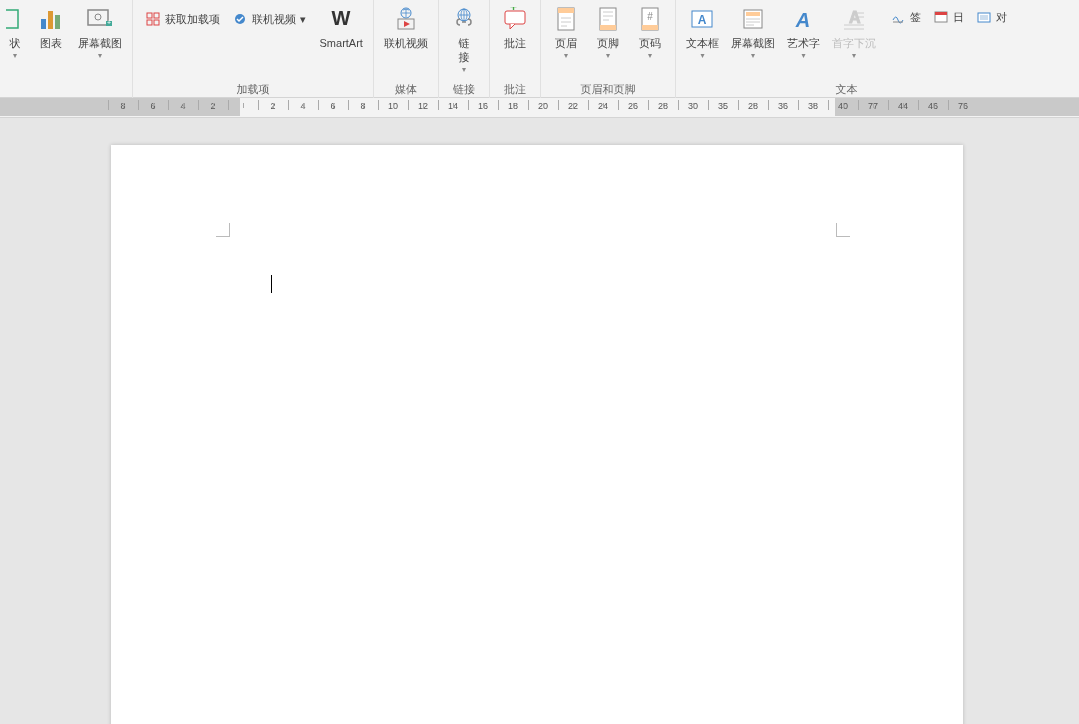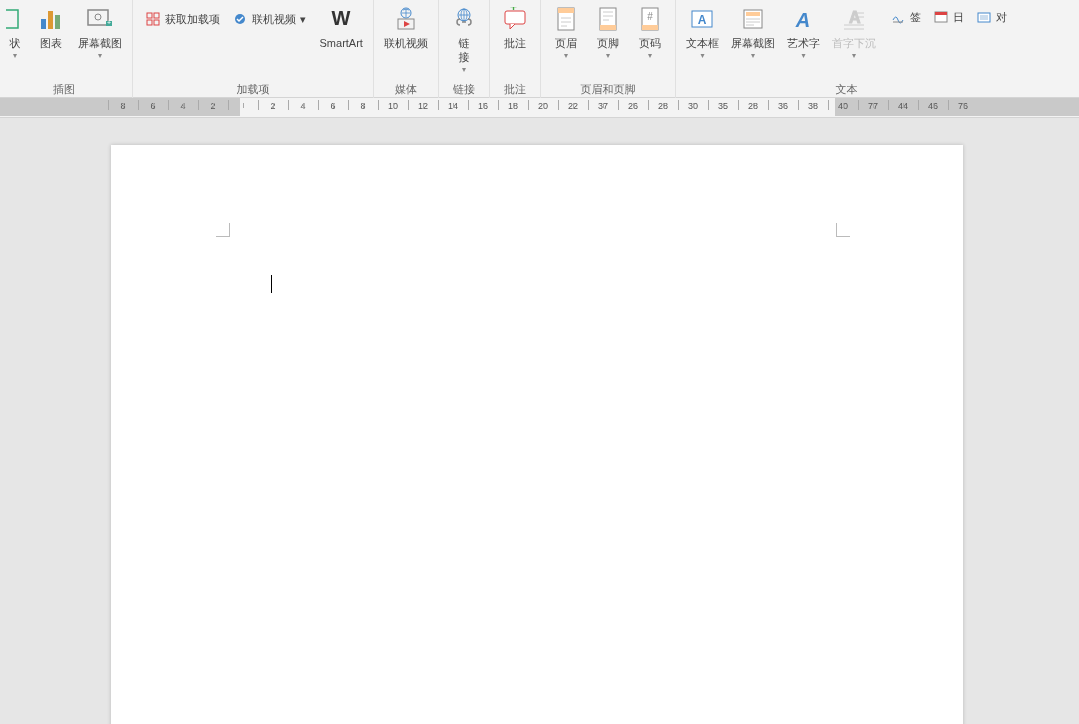--- a/index.html
+++ b/index.html
@@ -71,21 +71,20 @@
               <rect x="2" y="3" width="20" height="15" fill="none" stroke="#888" stroke-width="1.5"></rect>
               <circle cx="12" cy="10" r="3" fill="none" stroke="#888"></circle>
               <rect x="20" y="14" width="6" height="5" fill="#4a9"></rect>
               <text x="23" y="18" font-size="7" fill="#fff" text-anchor="middle">+</text>
             </svg>
           </div>
         <div class="lbl">屏幕截图</div>
         <div class="drop">▾</div>
       </div>
     </div>
-    <div class="group-label">插图</div>
   </div>
 
   <div class="group">
     <div class="group-row">
       <div class="small-col" style="padding:6px 2px;">
         <div class="small-btn">
           <div class="sic">
               <svg width="14" height="14" viewBox="0 0 14 14">
                 <rect x="1" y="1" width="5" height="5" fill="none" stroke="#d44"></rect>
                 <rect x="8" y="1" width="5" height="5" fill="none" stroke="#d44"></rect>
@@ -333,21 +332,21 @@
       <div class="ruler-seg">
         <span class="tick-major">18</span>
       </div>
       <div class="ruler-seg">
         <span class="tick-major">20</span>
       </div>
       <div class="ruler-seg">
         <span class="tick-major">22</span>
       </div>
       <div class="ruler-seg">
-        <span class="tick-major">37</span>
+        <span class="tick-major">24</span>
       </div>
       <div class="ruler-seg">
         <span class="tick-major">26</span>
       </div>
       <div class="ruler-seg">
         <span class="tick-major">28</span>
       </div>
       <div class="ruler-seg">
         <span class="tick-major">30</span>
       </div>

